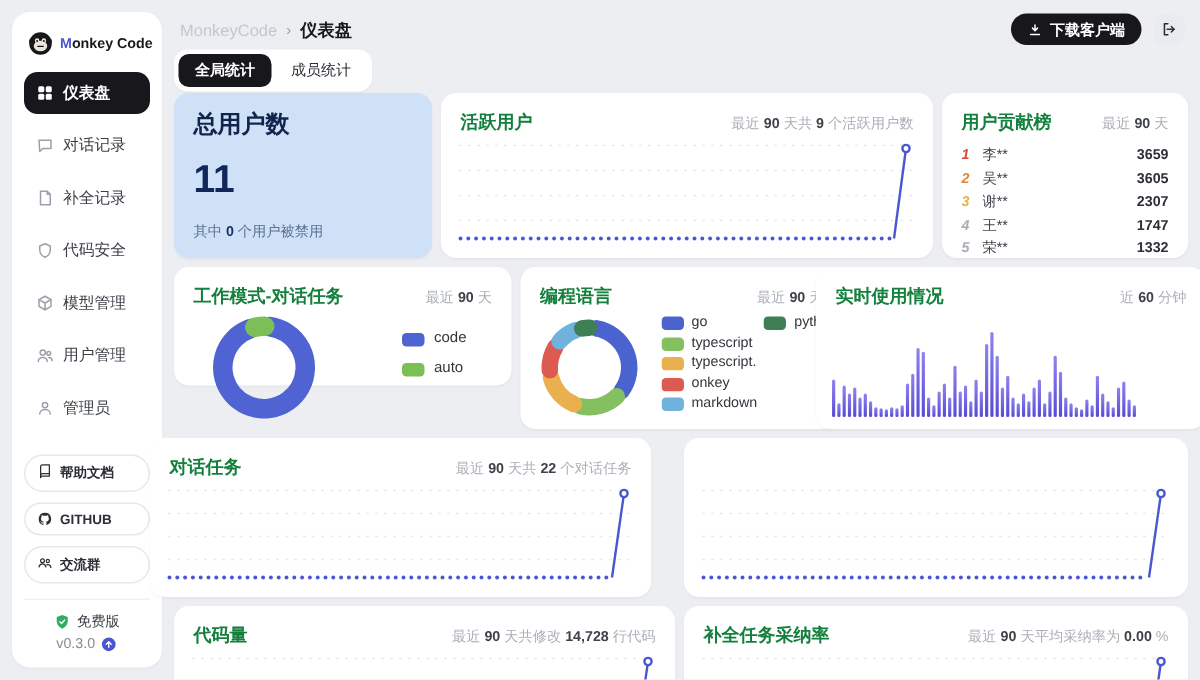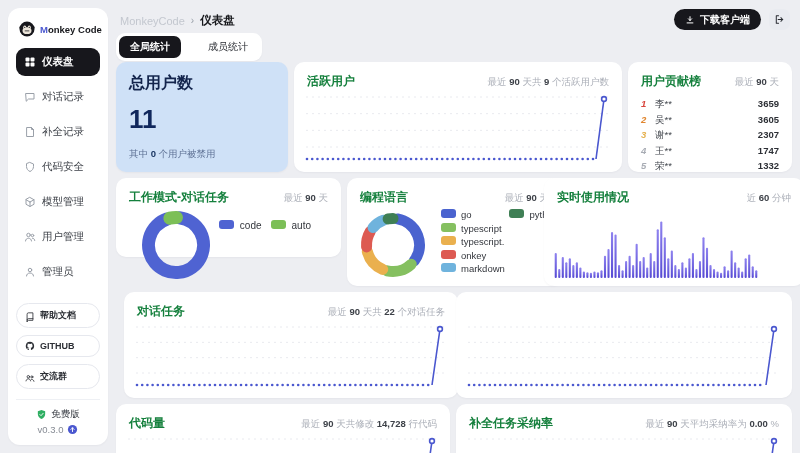--- a/index.html
+++ b/index.html
@@ -21,82 +21,82 @@
   .logo-text{font-size:9.5px;font-weight:800;color:#17181c;white-space:nowrap}
   .logo-text .m{color:#4a57cf}
   .nav{display:flex;flex-direction:column;gap:7px}
   .nav-item{display:flex;align-items:center;gap:6px;font-size:10.5px;color:#3a3e45;
     padding:7px 8px;border-radius:9px;cursor:pointer}
   .nav-item .ic{color:#9aa0a9;width:12px;height:12px}
   .nav-item.active{background:#17171c;color:#fff;font-weight:700}
   .nav-item.active .ic{color:#fff}
   .side-spacer{flex:1}
   .side-links{display:flex;flex-direction:column;gap:7px;margin-bottom:10px}
-  .side-link{display:flex;align-items:flex-end;gap:5px;font-size:9px;color:#2c2f35;font-weight:600;
+  .side-link{display:flex;align-items:flex-start;gap:5px;font-size:9px;color:#2c2f35;font-weight:600;
     border:1px solid #e6e8ee;border-radius:14px;padding:5px 8px;background:#fff;cursor:pointer}
   .side-link .ic{width:10px;height:10px;color:#2c2f35}
   .side-footer{border-top:1px solid #eef0f4;padding-top:8px;display:flex;flex-direction:column;align-items:center;gap:3px}
   .edition{display:flex;gap:4px;align-items:center;font-size:9.5px;color:#3a3e45}
   .edition .ic,.version .ic{width:11px;height:11px}
   .version{display:flex;gap:4px;align-items:center;font-size:9.5px;color:#868b94}
 
   
   .breadcrumb{position:absolute;left:120px;top:13px;display:flex;gap:6px;align-items:center;font-size:11px}
   .bc-root{color:#c3c7cf;cursor:pointer}
   .bc-sep{color:#9aa0a9;font-size:10px}
   .bc-cur{color:#17181c;font-weight:800;font-size:11.5px}
   .actions{position:absolute;top:9px;right:10px;display:flex;gap:8px;align-items:center}
   .dl-btn{background:#17171c;color:#fff;border-radius:14px;height:21px;display:flex;align-items:center;
     gap:5px;padding:0 11px;font-size:10px;font-weight:600;cursor:pointer}
   .dl-btn .ic{width:10px;height:10px}
   .logout-btn{width:21px;height:21px;border-radius:7px;background:#e9ebf0;color:#2a2d33;
     display:flex;align-items:center;justify-content:center;cursor:pointer}
   .logout-btn .ic{width:11px;height:11px}
   .tabs{position:absolute;left:116px;top:33px;background:#fff;border-radius:9px;padding:3px;
-    display:flex;gap:16px;box-shadow:0 1px 2px rgba(20,24,40,.04)}
+    display:flex;gap:2px;box-shadow:0 1px 2px rgba(20,24,40,.04)}
   .tab{font-size:10px;padding:4px 11px;border-radius:7px;color:#2a2d33;cursor:pointer}
   .tab.active{background:#17171c;color:#fff;font-weight:700}
 
   
   .card{position:absolute;background:#fff;border-radius:10px;box-sizing:border-box;
     padding:11px 13px;box-shadow:0 1px 2px rgba(20,24,40,.04)}
   .card-head{display:flex;justify-content:space-between;align-items:baseline}
   .card-title{font-size:12px;font-weight:800;color:#15803d;white-space:nowrap}
   .meta{font-size:9.5px;color:#abafb8;white-space:nowrap}
   .meta .em{color:#3d4148;font-weight:700}
 
   #card-total{left:116px;top:62px;width:172px;height:110px;background:#cfe1f7}
   #card-active{left:294px;top:62px;width:328px;height:110px}
   #card-contrib{left:628px;top:62px;width:164px;height:110px}
   #card-workmode{left:116px;top:178px;width:225px;height:79px}
   #card-langs{left:347px;top:178px;width:215px;height:108px}
   #card-realtime{left:544px;top:178px;width:260px;height:108px}
-  #card-chat{left:124px;top:292px;width:334px;height:106px}
+  #card-chat{left:100px;top:292px;width:334px;height:106px}
   #card-completion{left:456px;top:292px;width:336px;height:106px}
   #card-code{left:116px;top:404px;width:334px;height:106px}
   #card-adopt{left:456px;top:404px;width:336px;height:106px}
 
   .tu-title{font-size:16px;font-weight:800;color:#13244c}
   .tu-value{font-size:26px;font-weight:800;color:#10275c;margin-top:12px;line-height:1}
   .tu-note{position:absolute;left:13px;bottom:11px;font-size:9.5px;color:#5d7094}
   .tu-note .em{color:#16325f;font-weight:700}
 
   .contrib{margin-top:7px;display:flex;flex-direction:column;gap:2.5px}
   .c-row{display:flex;align-items:center;font-size:9.5px;line-height:13px}
   .c-rank{width:14px;font-weight:800;font-style:italic}
   .r1{color:#d8453c}.r2{color:#e0862f}.r3{color:#e5b14f}.r4,.r5{color:#a8acb4}
   .c-name{flex:1;color:#41454c}
   .c-val{color:#2c2f35;font-weight:700}
 
   .chart-box{position:absolute;left:10px;right:10px;top:30px;bottom:8px}
   .donut-box{position:absolute}
   #card-workmode .donut-box{left:24px;top:32px;width:72px;height:70px}
   #card-langs .donut-box{left:12px;top:34px;width:68px;height:66px}
-  .legend-v{position:absolute;right:30px;top:42px;display:flex;flex-direction:row;gap:9px}
-  .lg-item{display:flex;align-items:flex-start;gap:6px;font-size:10px;color:#33363c}
+  .legend-v{position:absolute;right:30px;top:42px;display:flex;flex-direction:column;gap:9px}
+  .lg-item{display:flex;align-items:flex-end;gap:6px;font-size:10px;color:#33363c}
   .lg-chip{width:15px;height:9px;border-radius:3px;flex:none}
   .legend-grid{position:absolute;left:94px;right:4px;top:30px;display:grid;
     grid-auto-flow:column;grid-template-rows:repeat(5,13.5px);column-gap:4px;align-items:center}
   .legend-grid .lg-item{font-size:9.5px;gap:5px;overflow:hidden;white-space:nowrap}
 </style>
 </head>
 <body>
 
 <aside class="sidebar">
   <div class="logo">

